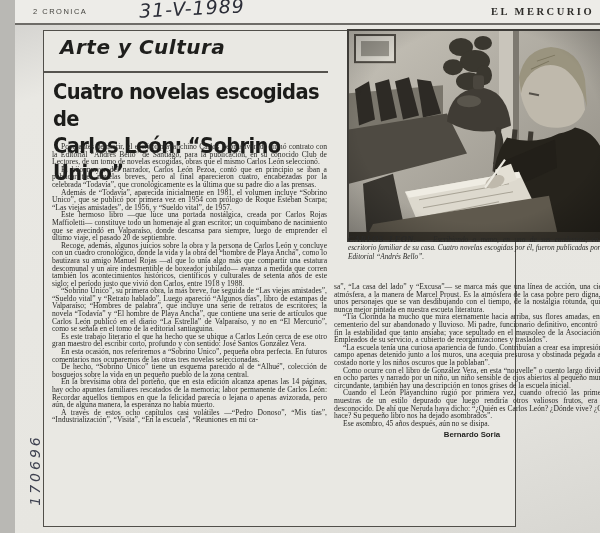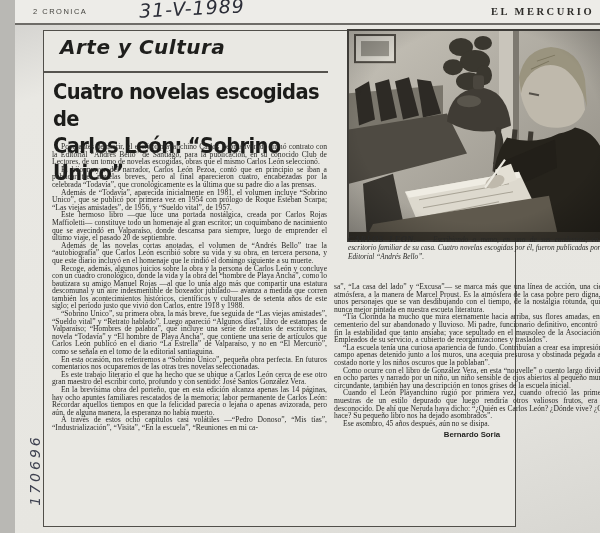--- a/index.html
+++ b/index.html
@@ -68,25 +68,25 @@
     <h1 class="headline">
       <span>Cuatro novelas escogidas de</span>
       <span>Carlos León: “Sobrino Unico”</span>
     </h1>
 
     <div class="col col-left">
       <p>Poco antes de morir, el escritor playanchino Carlos León Alvarado firmó contrato con la Editorial “Andrés Bello” de Santiago, para la publicación, en su conocido Club de Lectores, de un tomo de novelas escogidas, obras que el mismo Carlos León seleccionó.</p>
       <p>El hijo mayor del narrador, Carlos León Pezoa, contó que en principio se iban a publicar tres novelas breves, pero al final aparecieron cuatro, encabezadas por la celebrada “Todavía”, que cronológicamente es la última que su padre dio a las prensas.</p>
       <p>Además de “Todavía”, aparecida inicialmente en 1981, el volumen incluye “Sobrino Unico”, que se publicó por primera vez en 1954 con prólogo de Roque Esteban Scarpa; “Las viejas amistades”, de 1956, y “Sueldo vital”, de 1957.</p>
       <p>Este hermoso libro —que luce una portada nostálgica, creada por Carlos Rojas Maffioletti— constituye todo un homenaje al gran escritor; un coquimbano de nacimiento que se avecindó en Valparaíso, donde descansa para siempre, luego de emprender el último viaje, el pasado 20 de septiembre.</p>
-      <p>Además de las novelas cortas anotadas, el volumen de “Andrés Bello” trae la “autobiografía” que Carlos León escribió sobre su vida y su obra, en tercera persona, y que este diario incluyó en el homenaje que le rindió el domingo siguiente a su muerte.</p>
       <p>Recoge, además, algunos juicios sobre la obra y la persona de Carlos León y concluye con un cuadro cronológico, donde la vida y la obra del “hombre de Playa Ancha”, como lo bautizara su amigo Manuel Rojas —al que lo unía algo más que compartir una estatura descomunal y un aire indesmentible de boxeador jubilado— avanza a medida que corren también los acontecimientos históricos, científicos y culturales de setenta años de este siglo; el período justo que vivió don Carlos, entre 1918 y 1988.</p>
       <p>“Sobrino Unico”, su primera obra, la más breve, fue seguida de “Las viejas amistades”, “Sueldo vital” y “Retrato hablado”. Luego apareció “Algunos días”, libro de estampas de Valparaíso; “Hombres de palabra”, que incluye una serie de retratos de escritores; la novela “Todavía” y “El hombre de Playa Ancha”, que contiene una serie de artículos que Carlos León publicó en el diario “La Estrella” de Valparaíso, y no en “El Mercurio”, como se señala en el tomo de la editorial santiaguina.</p>
+      <p>Es este trabajo literario el que ha hecho que se ubique a Carlos León cerca de ese otro gran maestro del escribir corto, profundo y con sentido: José Santos González Vera.</p>
       <p>En esta ocasión, nos referiremos a “Sobrino Unico”, pequeña obra perfecta. En futuros comentarios nos ocuparemos de las otras tres novelas seleccionadas.</p>
-      <p>Es este trabajo literario el que ha hecho que se ubique a Carlos León cerca de ese otro gran maestro del escribir corto, profundo y con sentido: José Santos González Vera.</p>
+      <p>De hecho, “Sobrino Unico” tiene un esquema parecido al de “Alhué”, colección de bosquejos sobre la vida en un pequeño pueblo de la zona central.</p>
       <p>En la brevísima obra del porteño, que en esta edición alcanza apenas las 14 páginas, hay ocho apuntes familiares rescatados de la memoria; labor permanente de Carlos León: Recordar aquellos tiempos en que la felicidad parecía o lejana o apenas avizorada, pero aún, de alguna manera, la esperanza no había muerto.</p>
       <p>A través de estos ocho capítulos casi volátiles —“Pedro Donoso”, “Mis tías”, “Industrialización”, “Visita”, “En la escuela”, “Reuniones en mi ca-</p>
     </div>
 
     <figure class="photo">
       <svg viewBox="0 0 260 208" width="260" height="209" preserveAspectRatio="none">
         <defs>
           <linearGradient id="wallg" x1="0" y1="0" x2="1" y2="1">
             <stop offset="0" stop-color="#c7c3b9"></stop>
               <stop offset="1" stop-color="#8f8b82"></stop>

